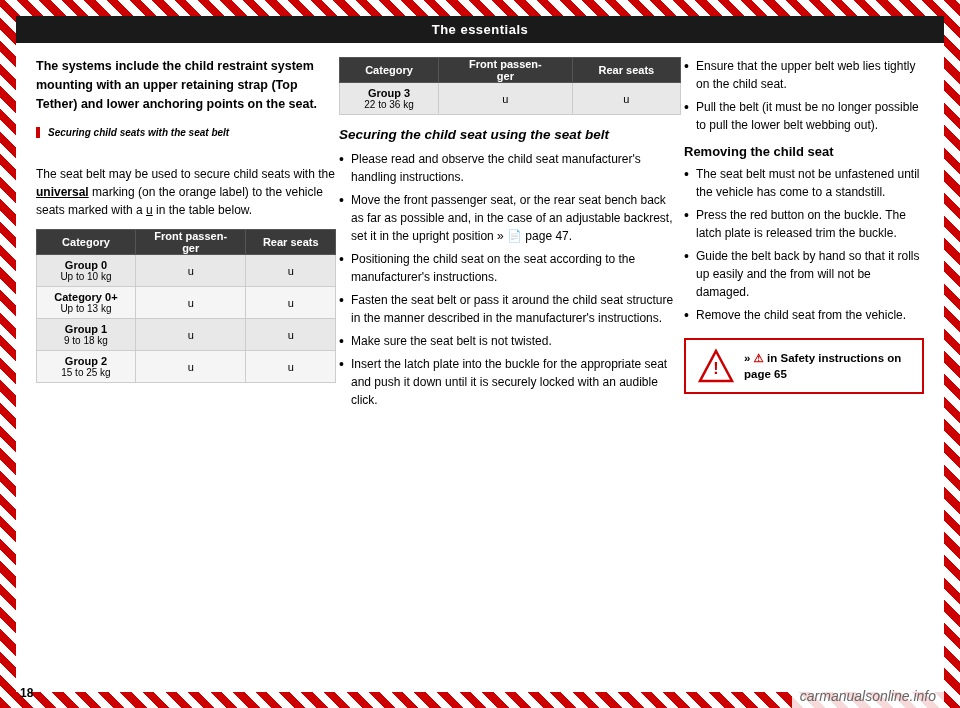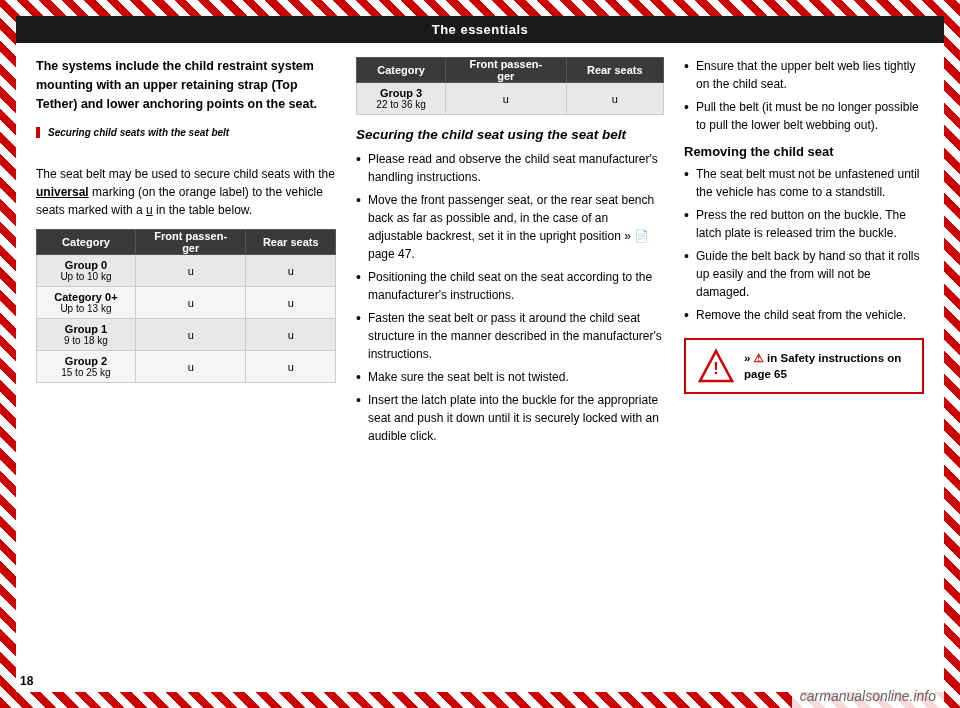--- a/index.html
+++ b/index.html
@@ -49,21 +49,21 @@
       font-size: 13px;
       font-weight: bold;
       letter-spacing: 0.5px;
     }
 
     
     .content-area {
       display: flex;
       flex: 1;
       padding: 14px 20px;
-      gap: 20px;
+      gap: 3px;
     }
 
     
     .left-col {
       width: 300px;
       flex-shrink: 0;
     }
 
     
     .middle-col {
@@ -203,21 +203,21 @@
 
     .warning-text {
       font-size: 11.5px;
       font-weight: bold;
       line-height: 1.4;
     }
 
     
     .page-number {
       position: absolute;
-      bottom: 20px;
+      bottom: 8px;
       left: 20px;
       font-size: 12px;
       font-weight: bold;
       color: #000;
       z-index: 2;
       text-align: center;
     }
 
     
     .watermark-area {

